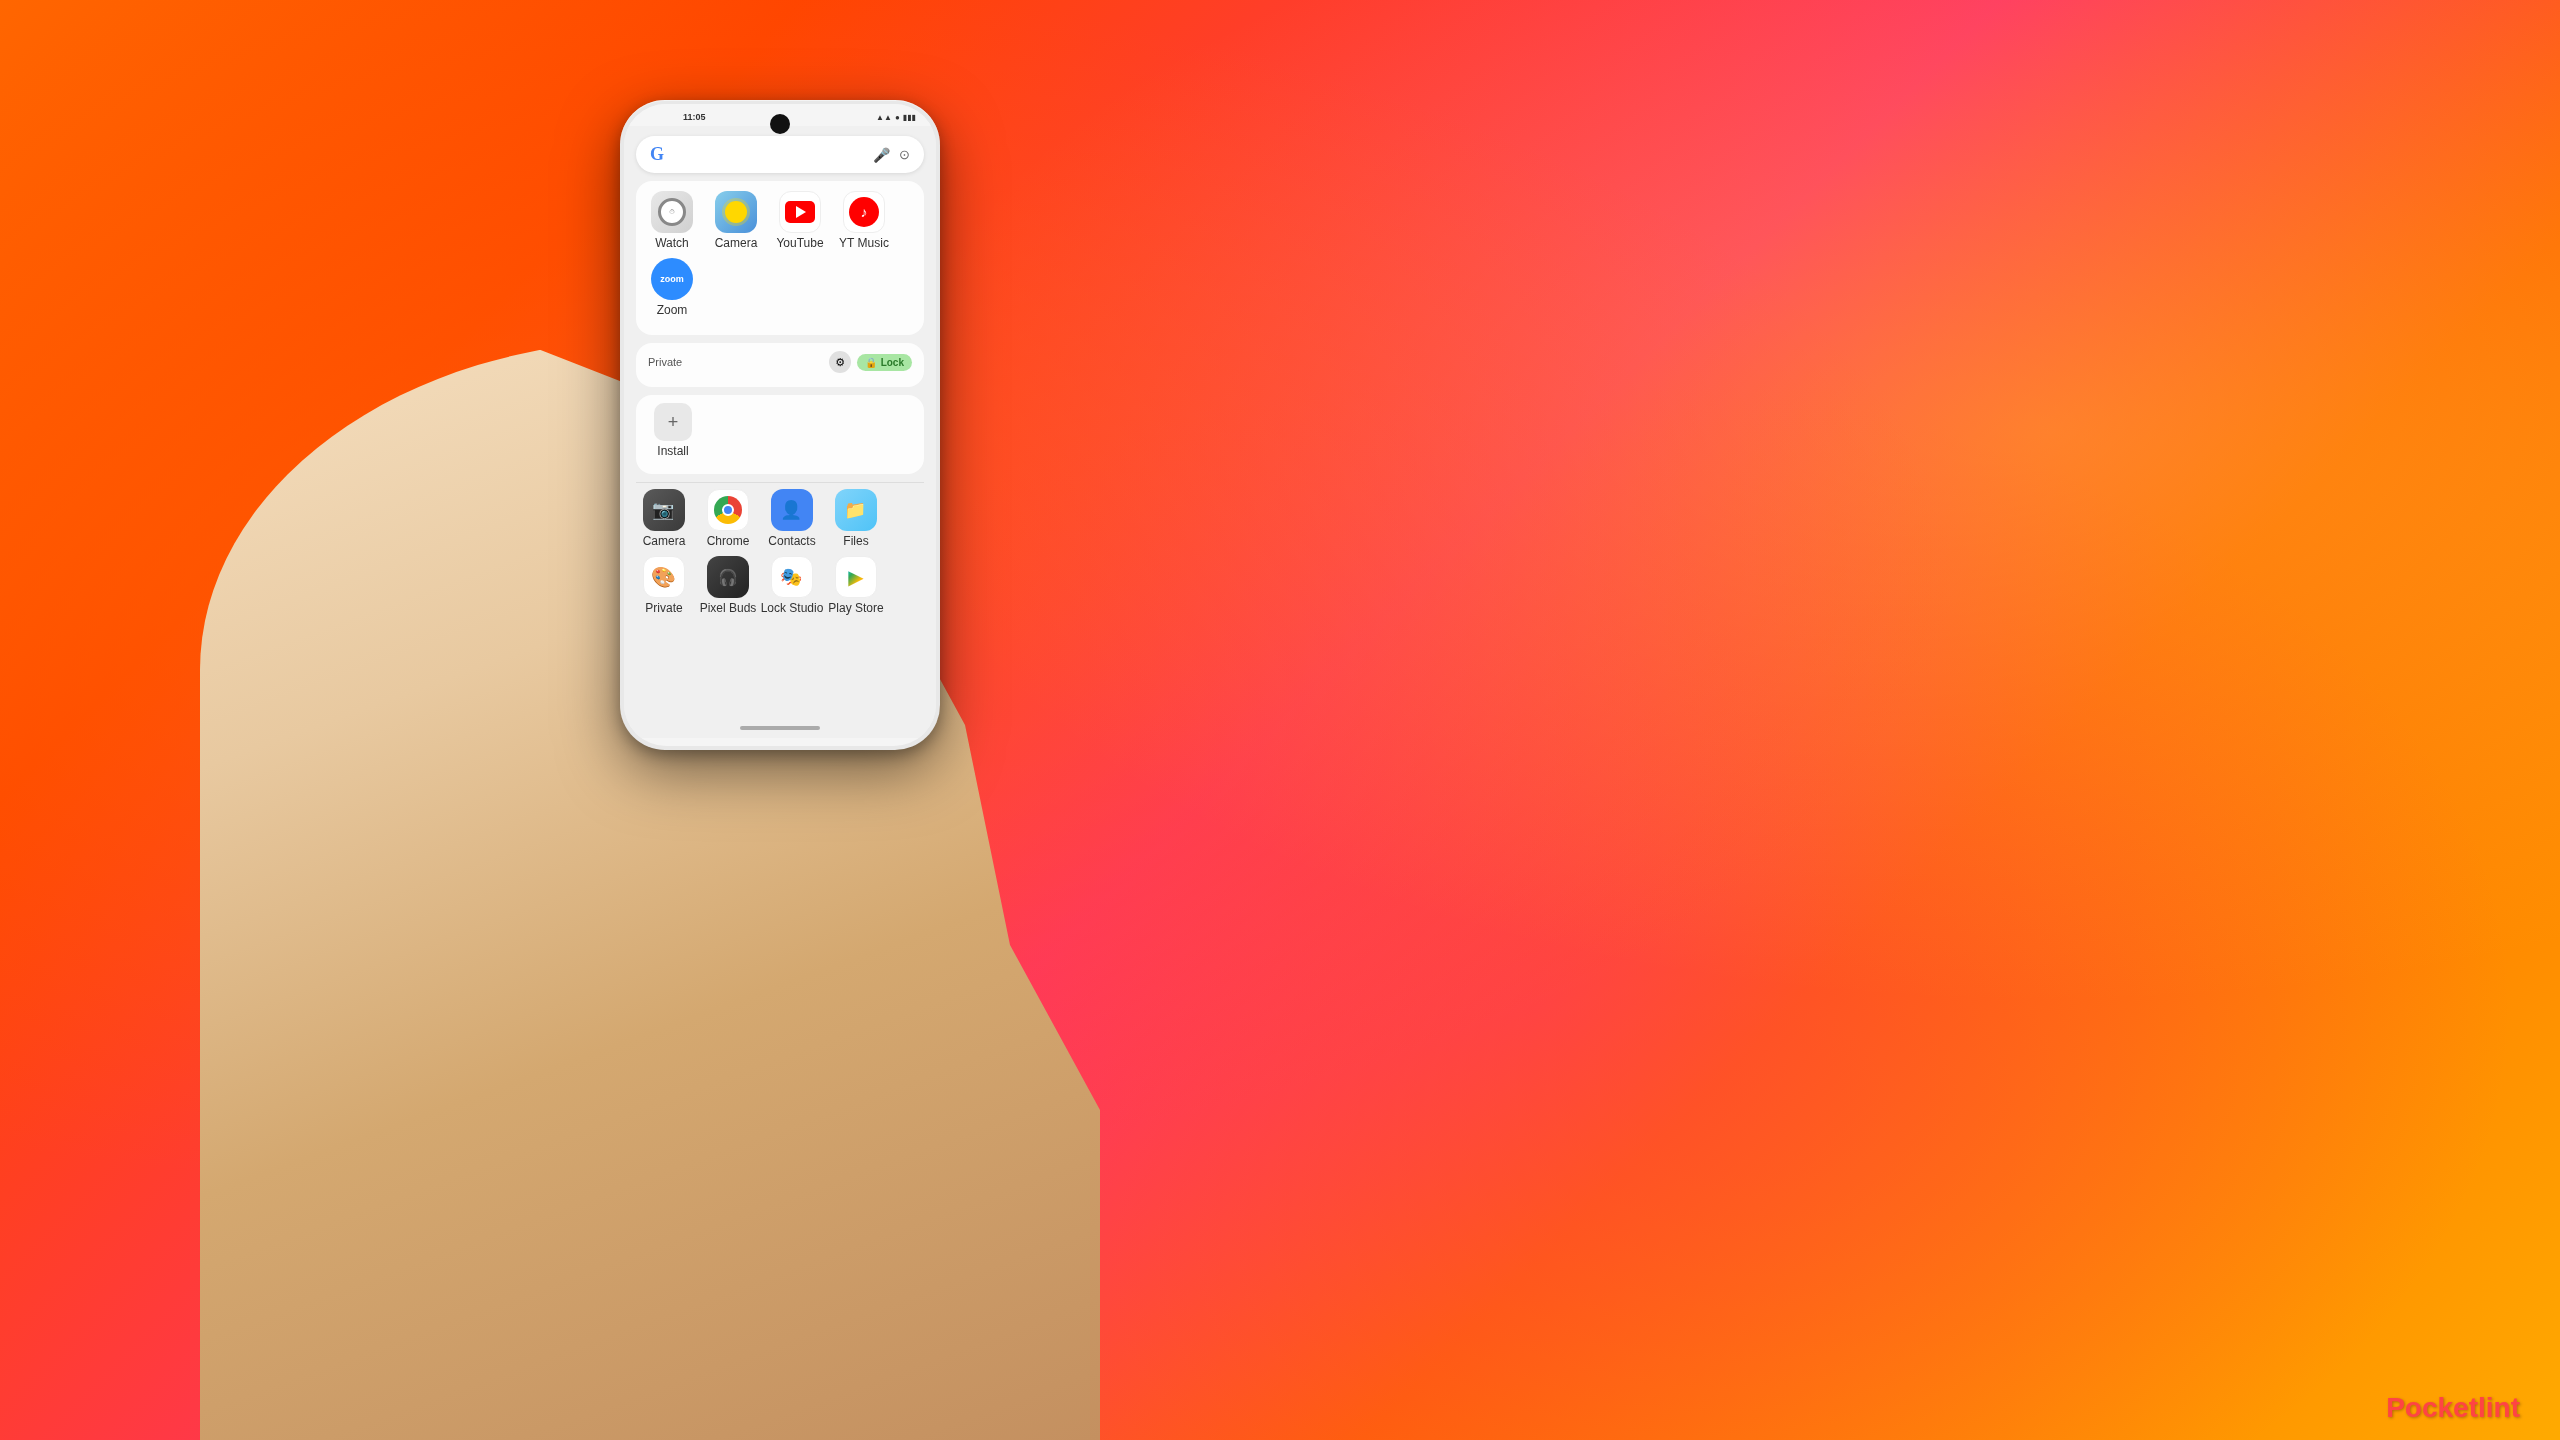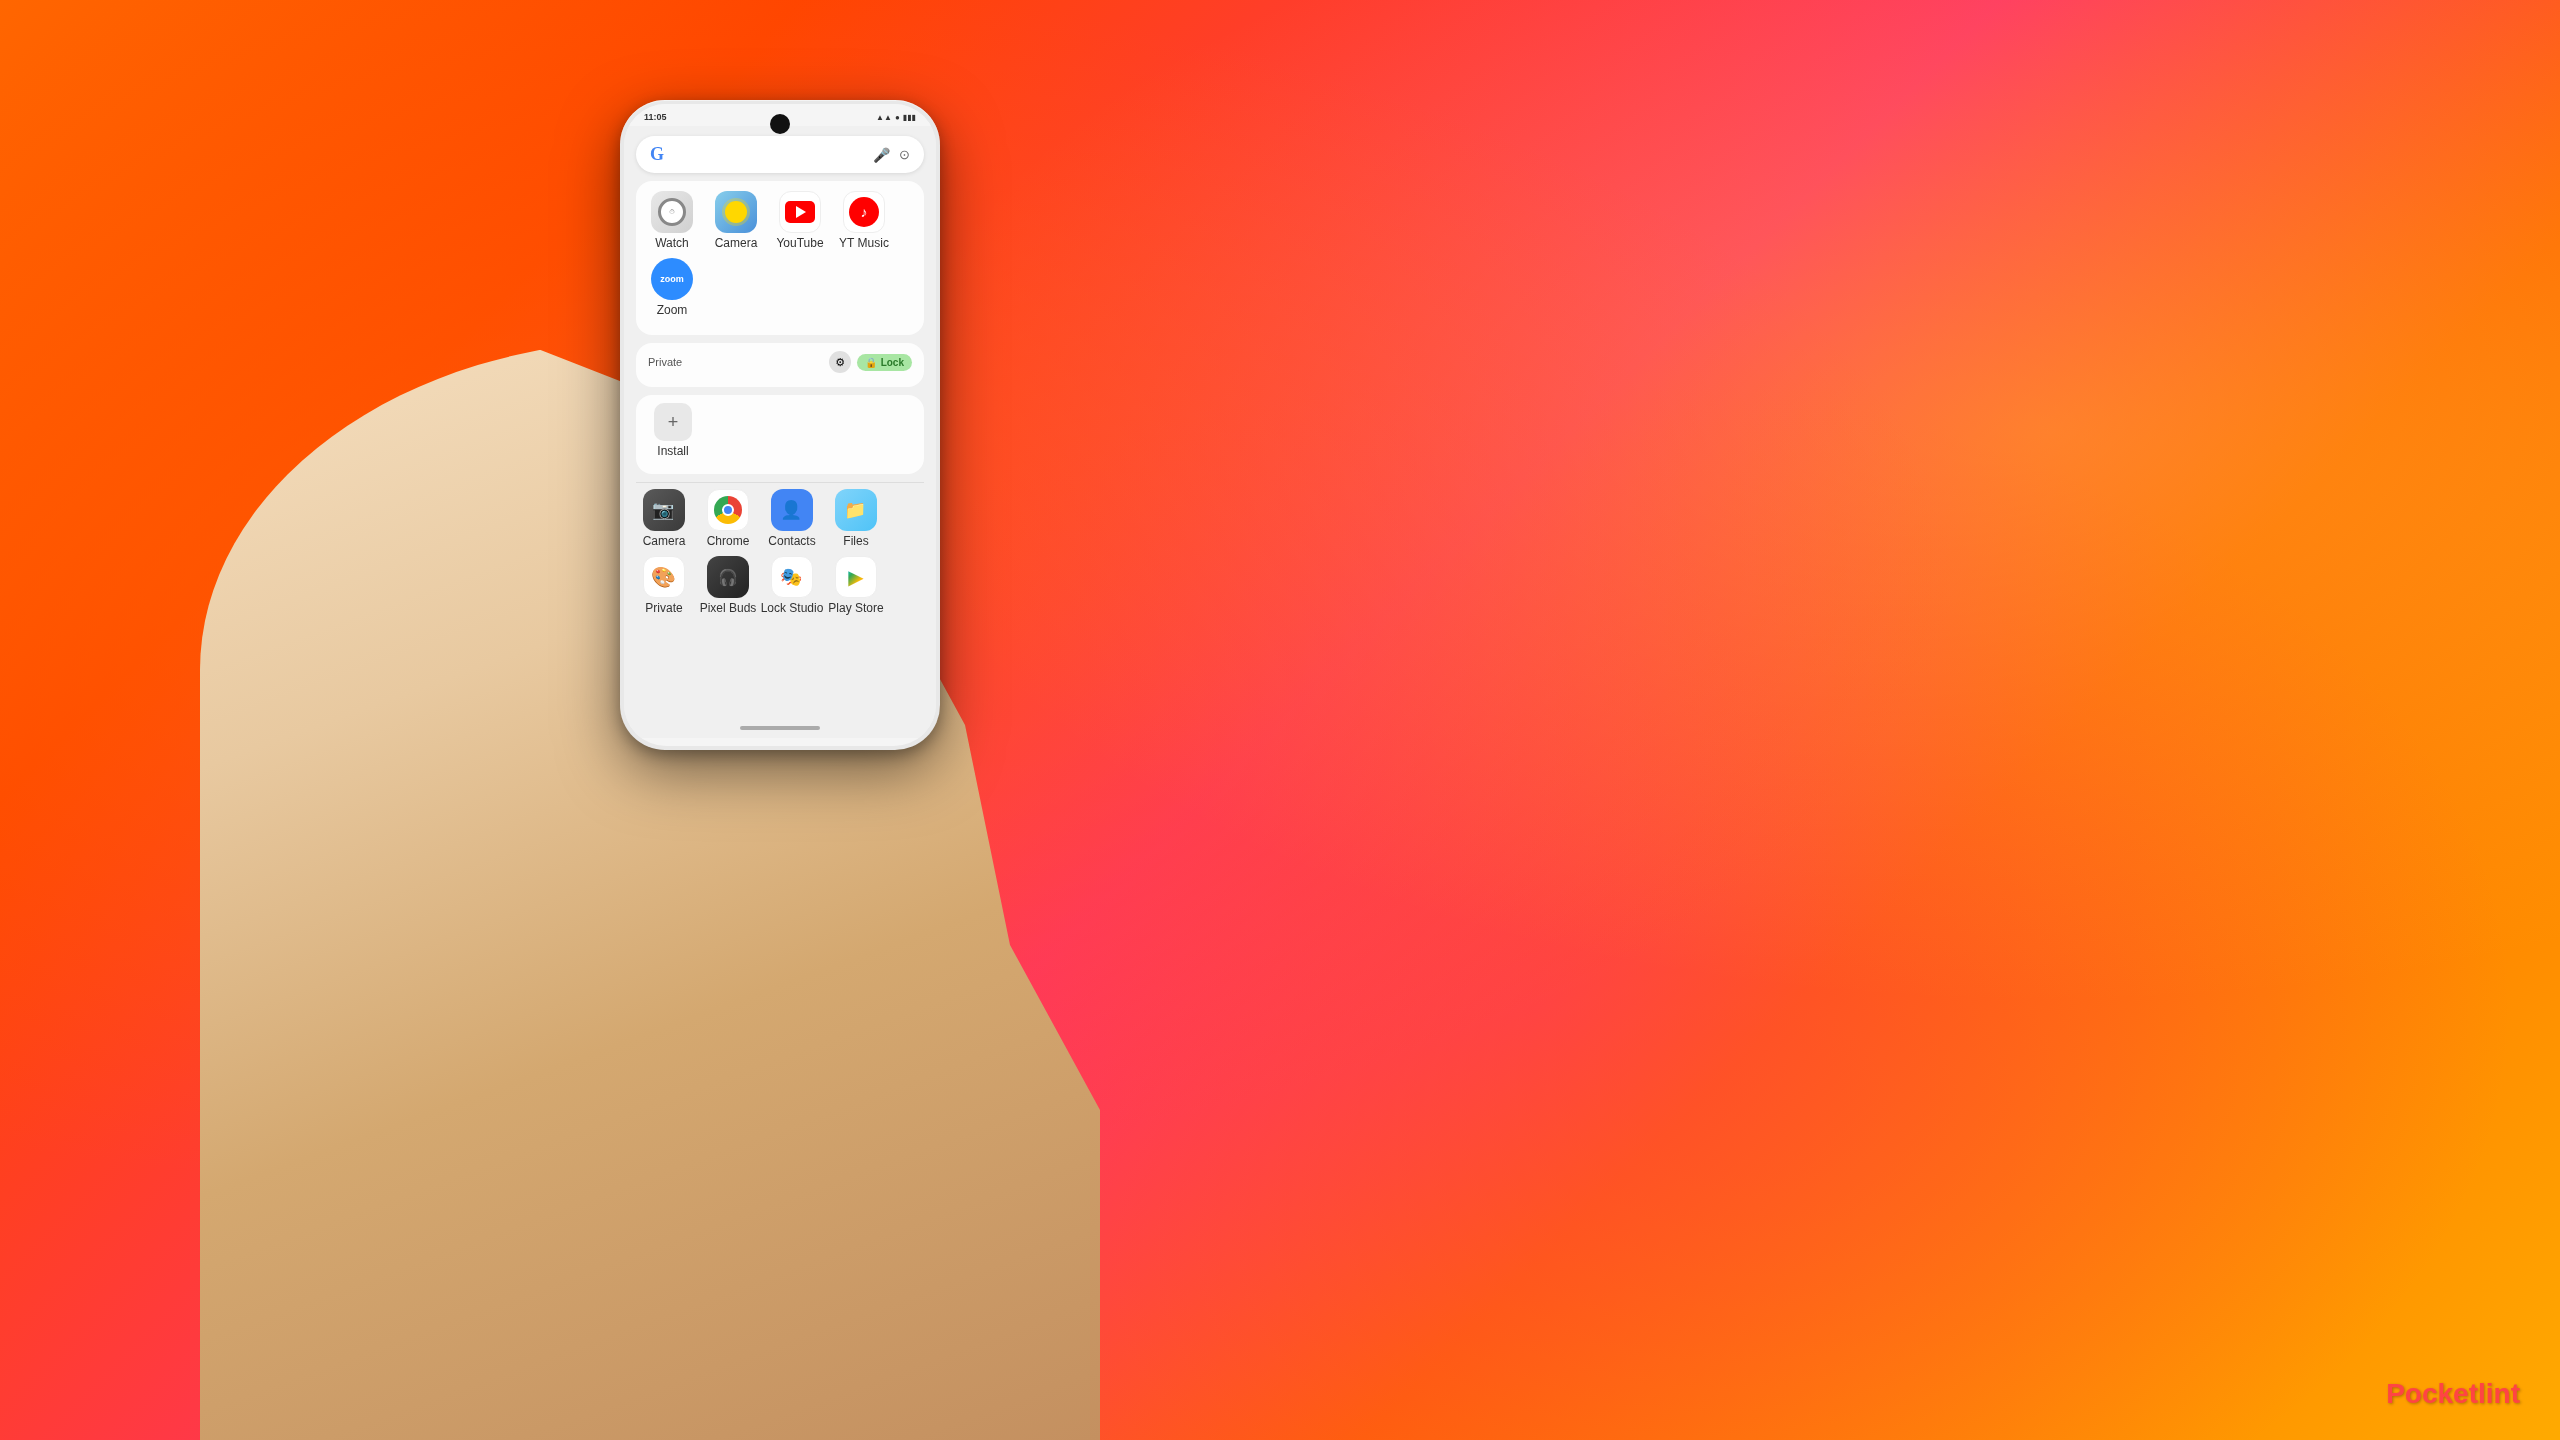--- a/index.html
+++ b/index.html
@@ -27,21 +27,21 @@
       inset: 0;
       background: 
         radial-gradient(ellipse at 20% 40%, rgba(255,100,0,0.6) 0%, transparent 50%),
         radial-gradient(ellipse at 80% 30%, rgba(255,200,50,0.4) 0%, transparent 40%),
         radial-gradient(ellipse at 60% 70%, rgba(255,50,100,0.5) 0%, transparent 45%);
     }
 
     
     .watermark {
       position: absolute;
-      bottom: 30px;
+      bottom: 16px;
       right: 40px;
       color: white;
       font-size: 28px;
       font-weight: bold;
       z-index: 10;
       text-shadow: 1px 1px 3px rgba(0,0,0,0.3);
     }
     .watermark span { color: #ff4444; }
 
     
@@ -94,20 +94,21 @@
       justify-content: space-between;
       padding: 8px 20px 4px;
       font-size: 9px;
       color: #333;
       background: #f5f5f5;
     }
 
     .status-time {
       font-weight: 600;
       font-size: 9px;
+      margin-left: 39px;
     }
 
     .status-icons {
       display: flex;
       align-items: center;
       gap: 3px;
     }
 
     
     .notch {

